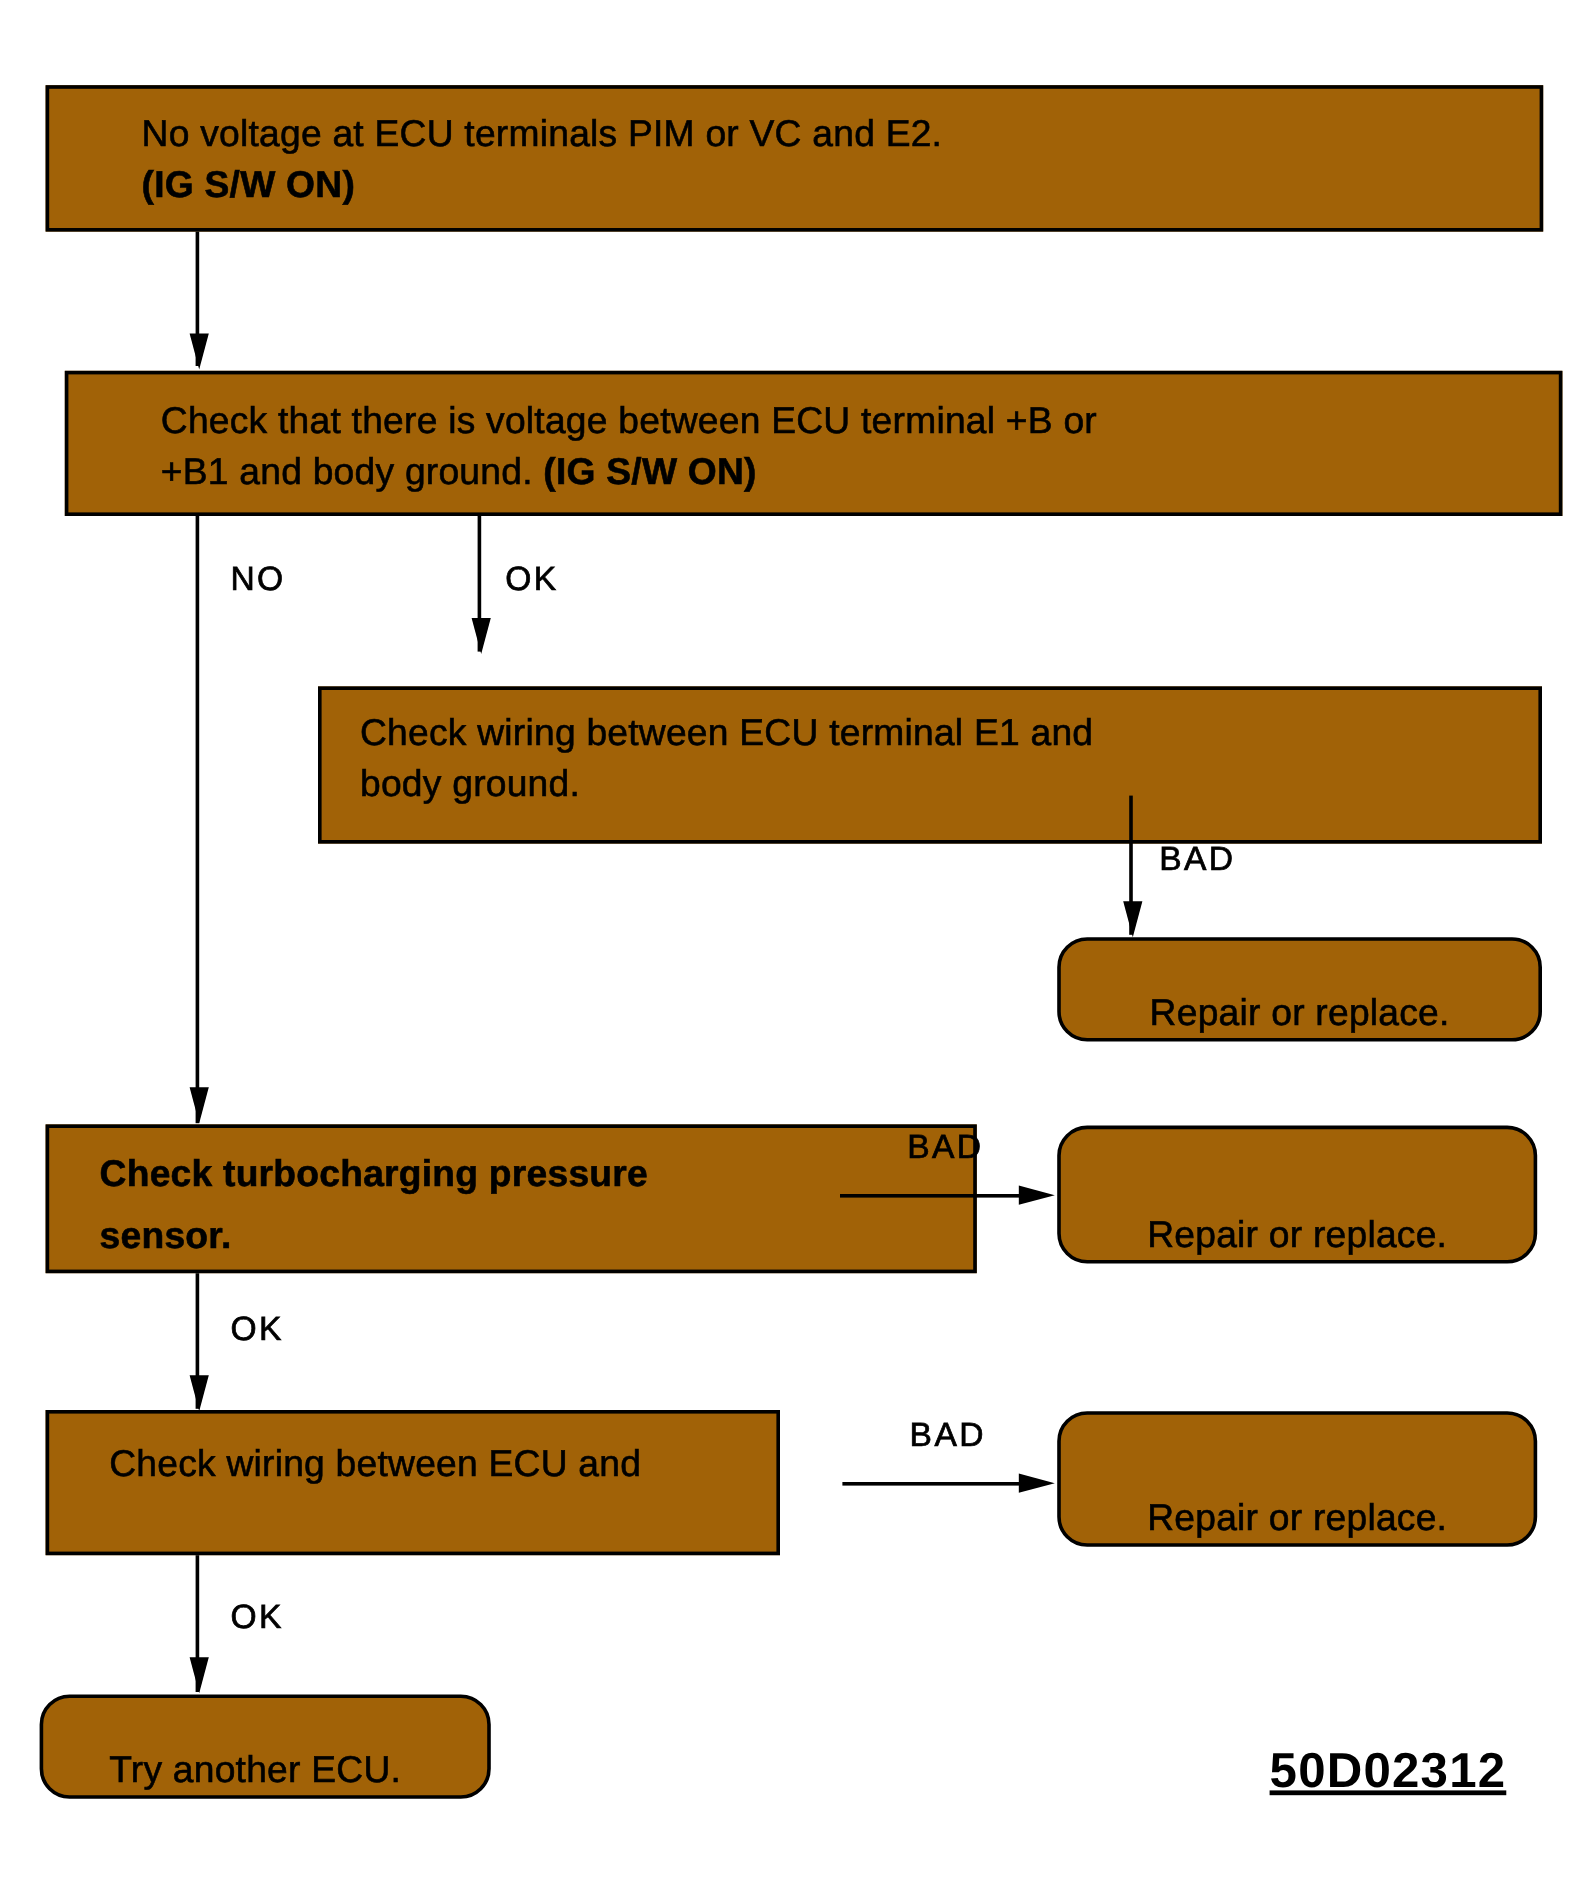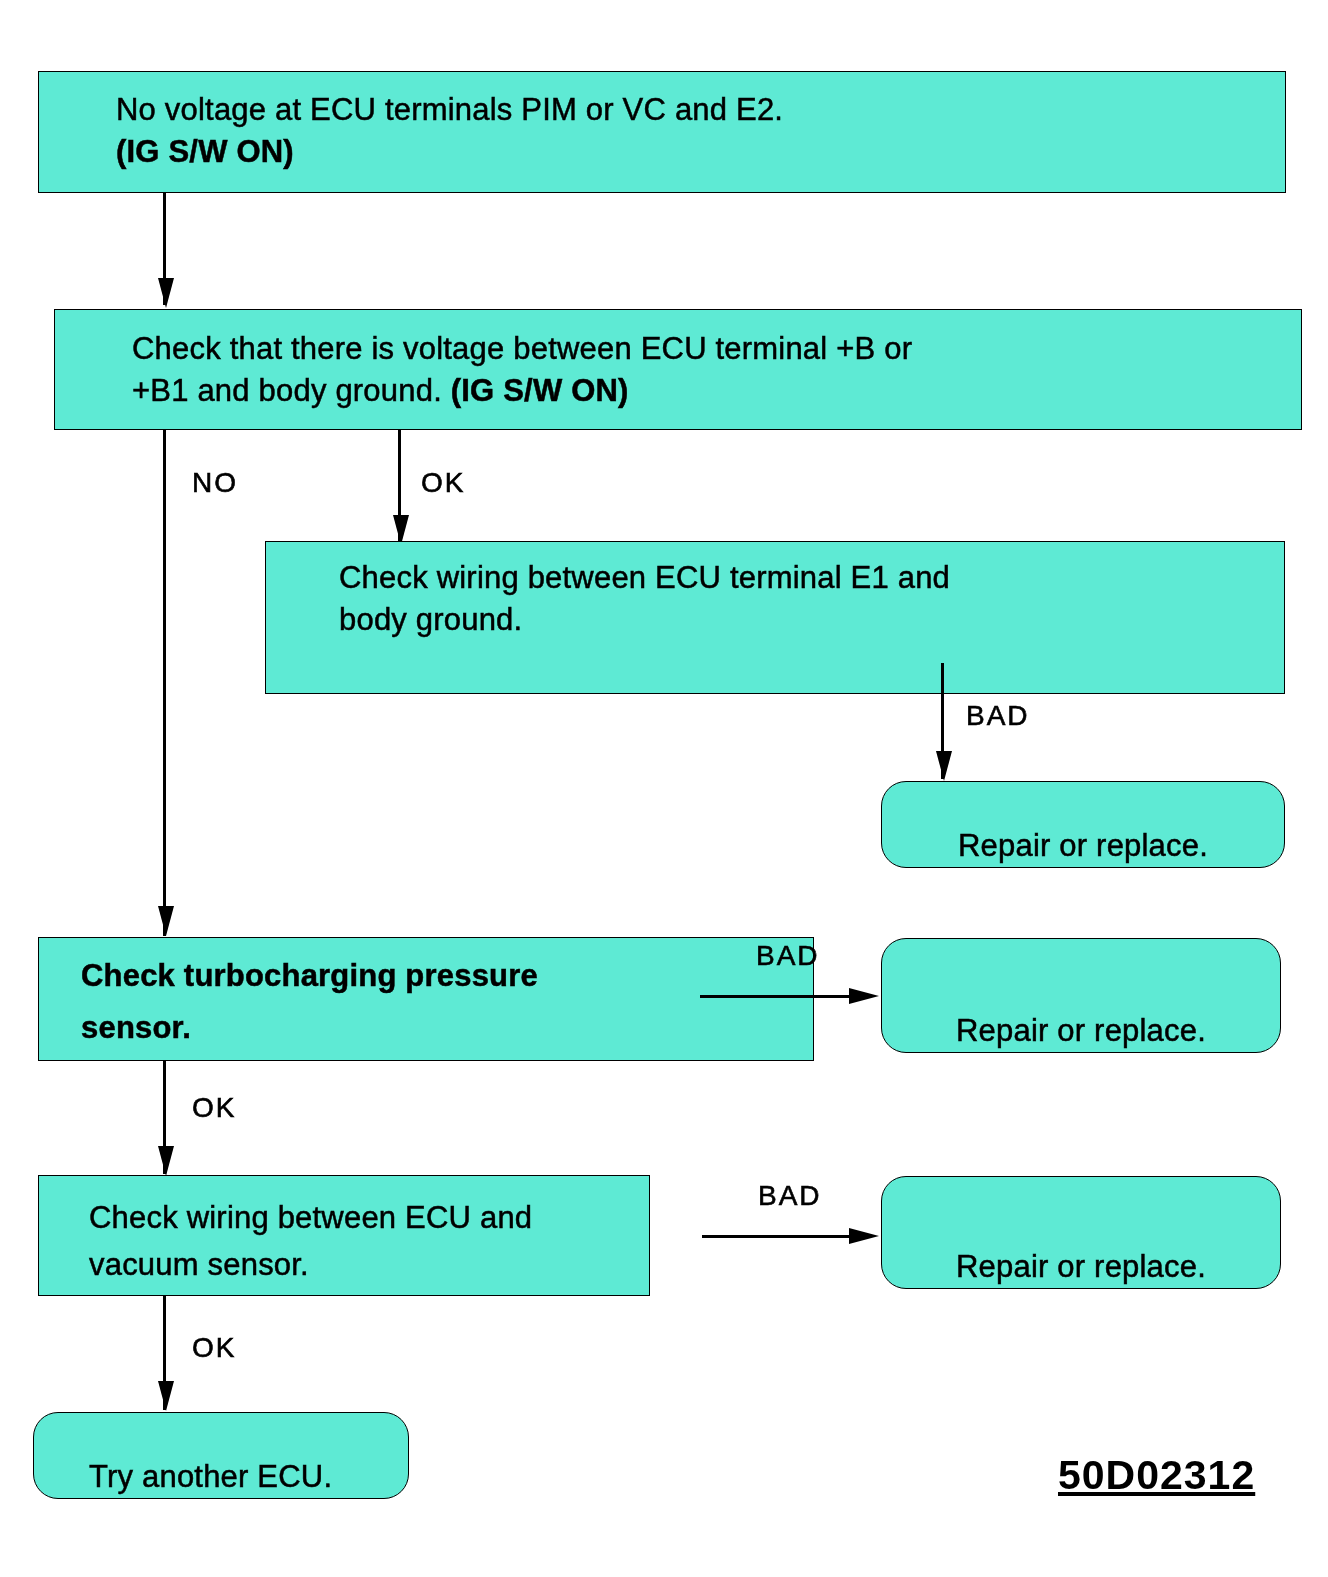--- a/index.html
+++ b/index.html
@@ -12,22 +12,22 @@
     width: 1328px;
     height: 1577px;
     background: #ffffff;
     font-family: "Liberation Sans", "DejaVu Sans", sans-serif;
     color: #000000;
     overflow: hidden;
   }
   .box {
     position: absolute;
     box-sizing: border-box;
-    border: 1px solid #000000;
-    background: #5eead4;
+    border: 3px solid #000000;
+    background: #a16207;
     font-size: 31px;
     line-height: 42px;
     letter-spacing: 0.2px;
     -webkit-text-stroke: 0.5px #000000;
   }
   .box .txt { display: block; white-space: nowrap; }
   .bold { font-weight: 700; }
   .vline {
     position: absolute;
     width: 3px;
@@ -92,21 +92,21 @@
   </div>
 
   <div class="vline" style="left:163px; top:430px; height:506px;"></div>
   <div class="arrow-down" style="left:158px; top:906px;"></div>
   <span class="edge-label" style="left:192px; top:467px;">NO</span>
 
   <div class="vline" style="left:398px; top:430px; height:113px;"></div>
   <div class="arrow-down" style="left:393px; top:515px;"></div>
   <span class="edge-label" style="left:421px; top:467px;">OK</span>
 
-  <div class="box" style="left:265px; top:541px; width:1020px; height:153px; padding:15px 20px 0 73px;">
+  <div class="box" style="left:265px; top:572px; width:1020px; height:131px; padding:15px 20px 0 32px;">
     <span class="txt">Check wiring between ECU terminal E1 and</span>
     <span class="txt">body ground.</span>
   </div>
 
   <div class="vline" style="left:941px; top:663px; height:116px;"></div>
   <div class="arrow-down" style="left:936px; top:751px;"></div>
   <span class="edge-label" style="left:966px; top:700px;">BAD</span>
 
   <div class="box repair" style="left:881px; top:781px; width:404px; height:87px;">
     <span class="txt">Repair or replace.</span>
@@ -124,21 +124,20 @@
   <div class="box repair" style="left:881px; top:938px; width:400px; height:115px;">
     <span class="txt">Repair or replace.</span>
   </div>
 
   <div class="vline" style="left:163px; top:1061px; height:113px;"></div>
   <div class="arrow-down" style="left:158px; top:1146px;"></div>
   <span class="edge-label" style="left:192px; top:1092px;">OK</span>
 
   <div class="box" style="left:38px; top:1175px; width:612px; height:121px; padding:18px 20px 0 50px; line-height:47px;">
     <span class="txt">Check wiring between ECU and</span>
-    <span class="txt">vacuum sensor.</span>
   </div>
 
   <div class="hline" style="left:702px; top:1235px; width:153px;"></div>
   <div class="arrow-right" style="left:849px; top:1228px;"></div>
   <span class="edge-label" style="left:758px; top:1180px;">BAD</span>
 
   <div class="box repair" style="left:881px; top:1176px; width:400px; height:113px;">
     <span class="txt">Repair or replace.</span>
   </div>
 

